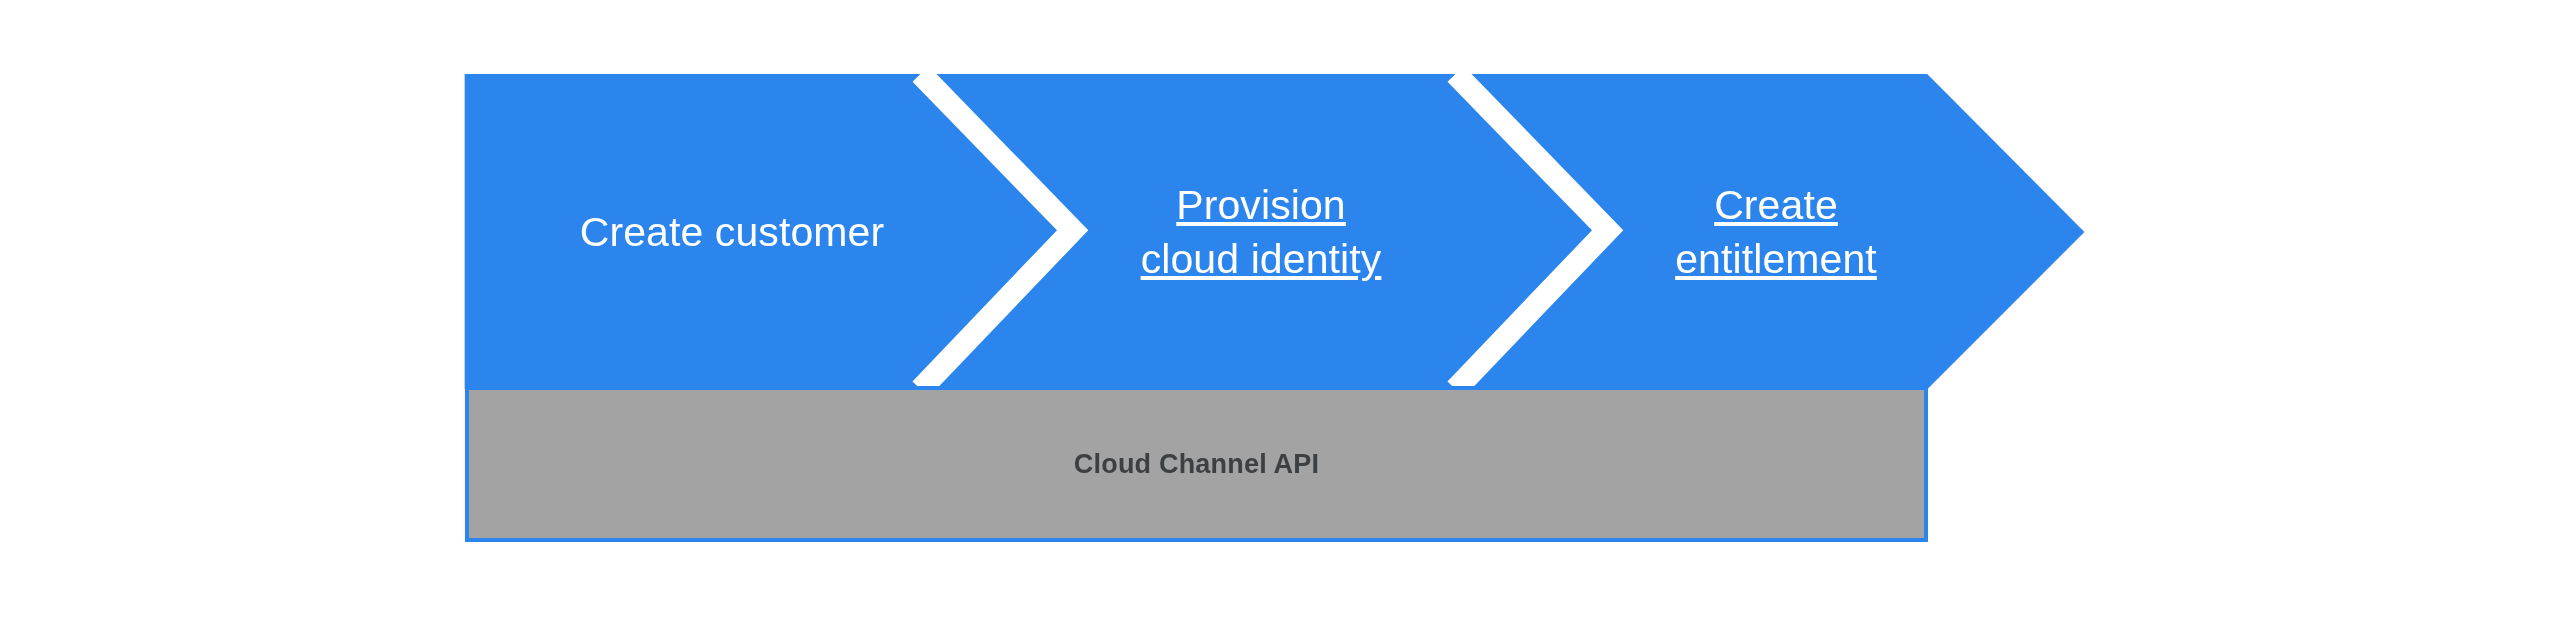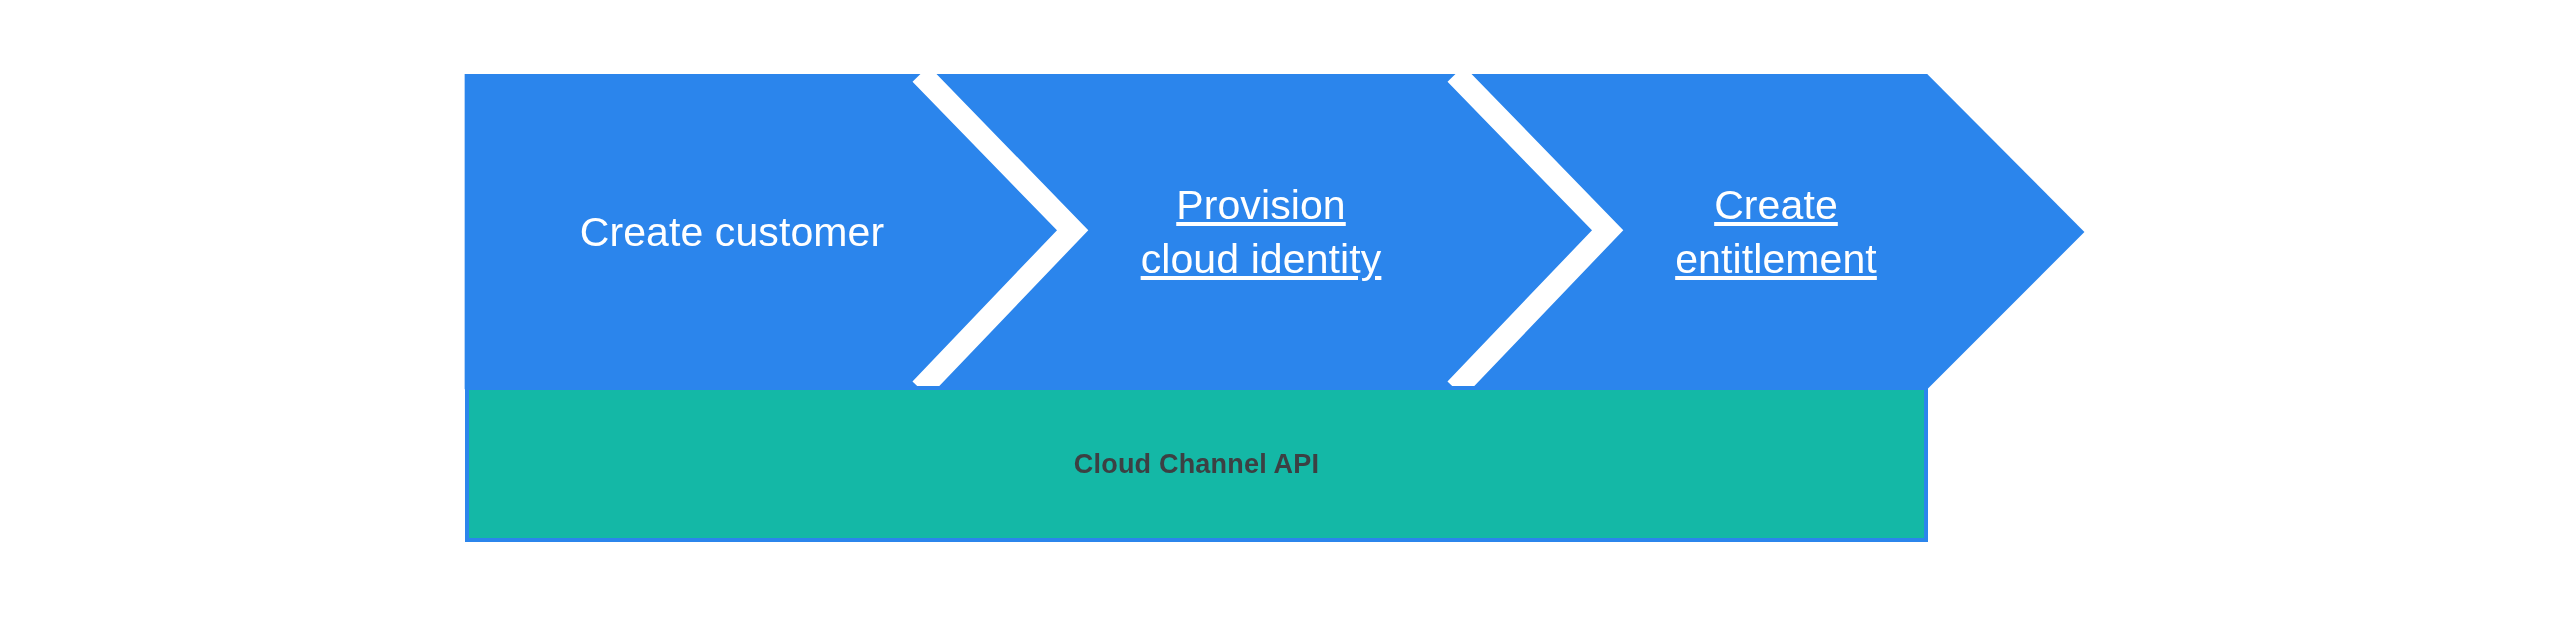--- a/index.html
+++ b/index.html
@@ -57,21 +57,21 @@
 
   
   #api-box {
     position: absolute;
     left: 465px;
     top: 386px;
     width: 1463px;
     height: 156px;
     box-sizing: border-box;
     border: 4.3px solid #2b85ec;
-    background: #14b8a6;
+    background: #a3a3a3;
     display: flex;
     align-items: center;
     justify-content: center;
   }
   #api-box-label {
     font-family: "Liberation Sans", sans-serif;
     font-size: 27px;
     font-weight: 700;
     color: #3c4043;
     letter-spacing: 0.2px;

